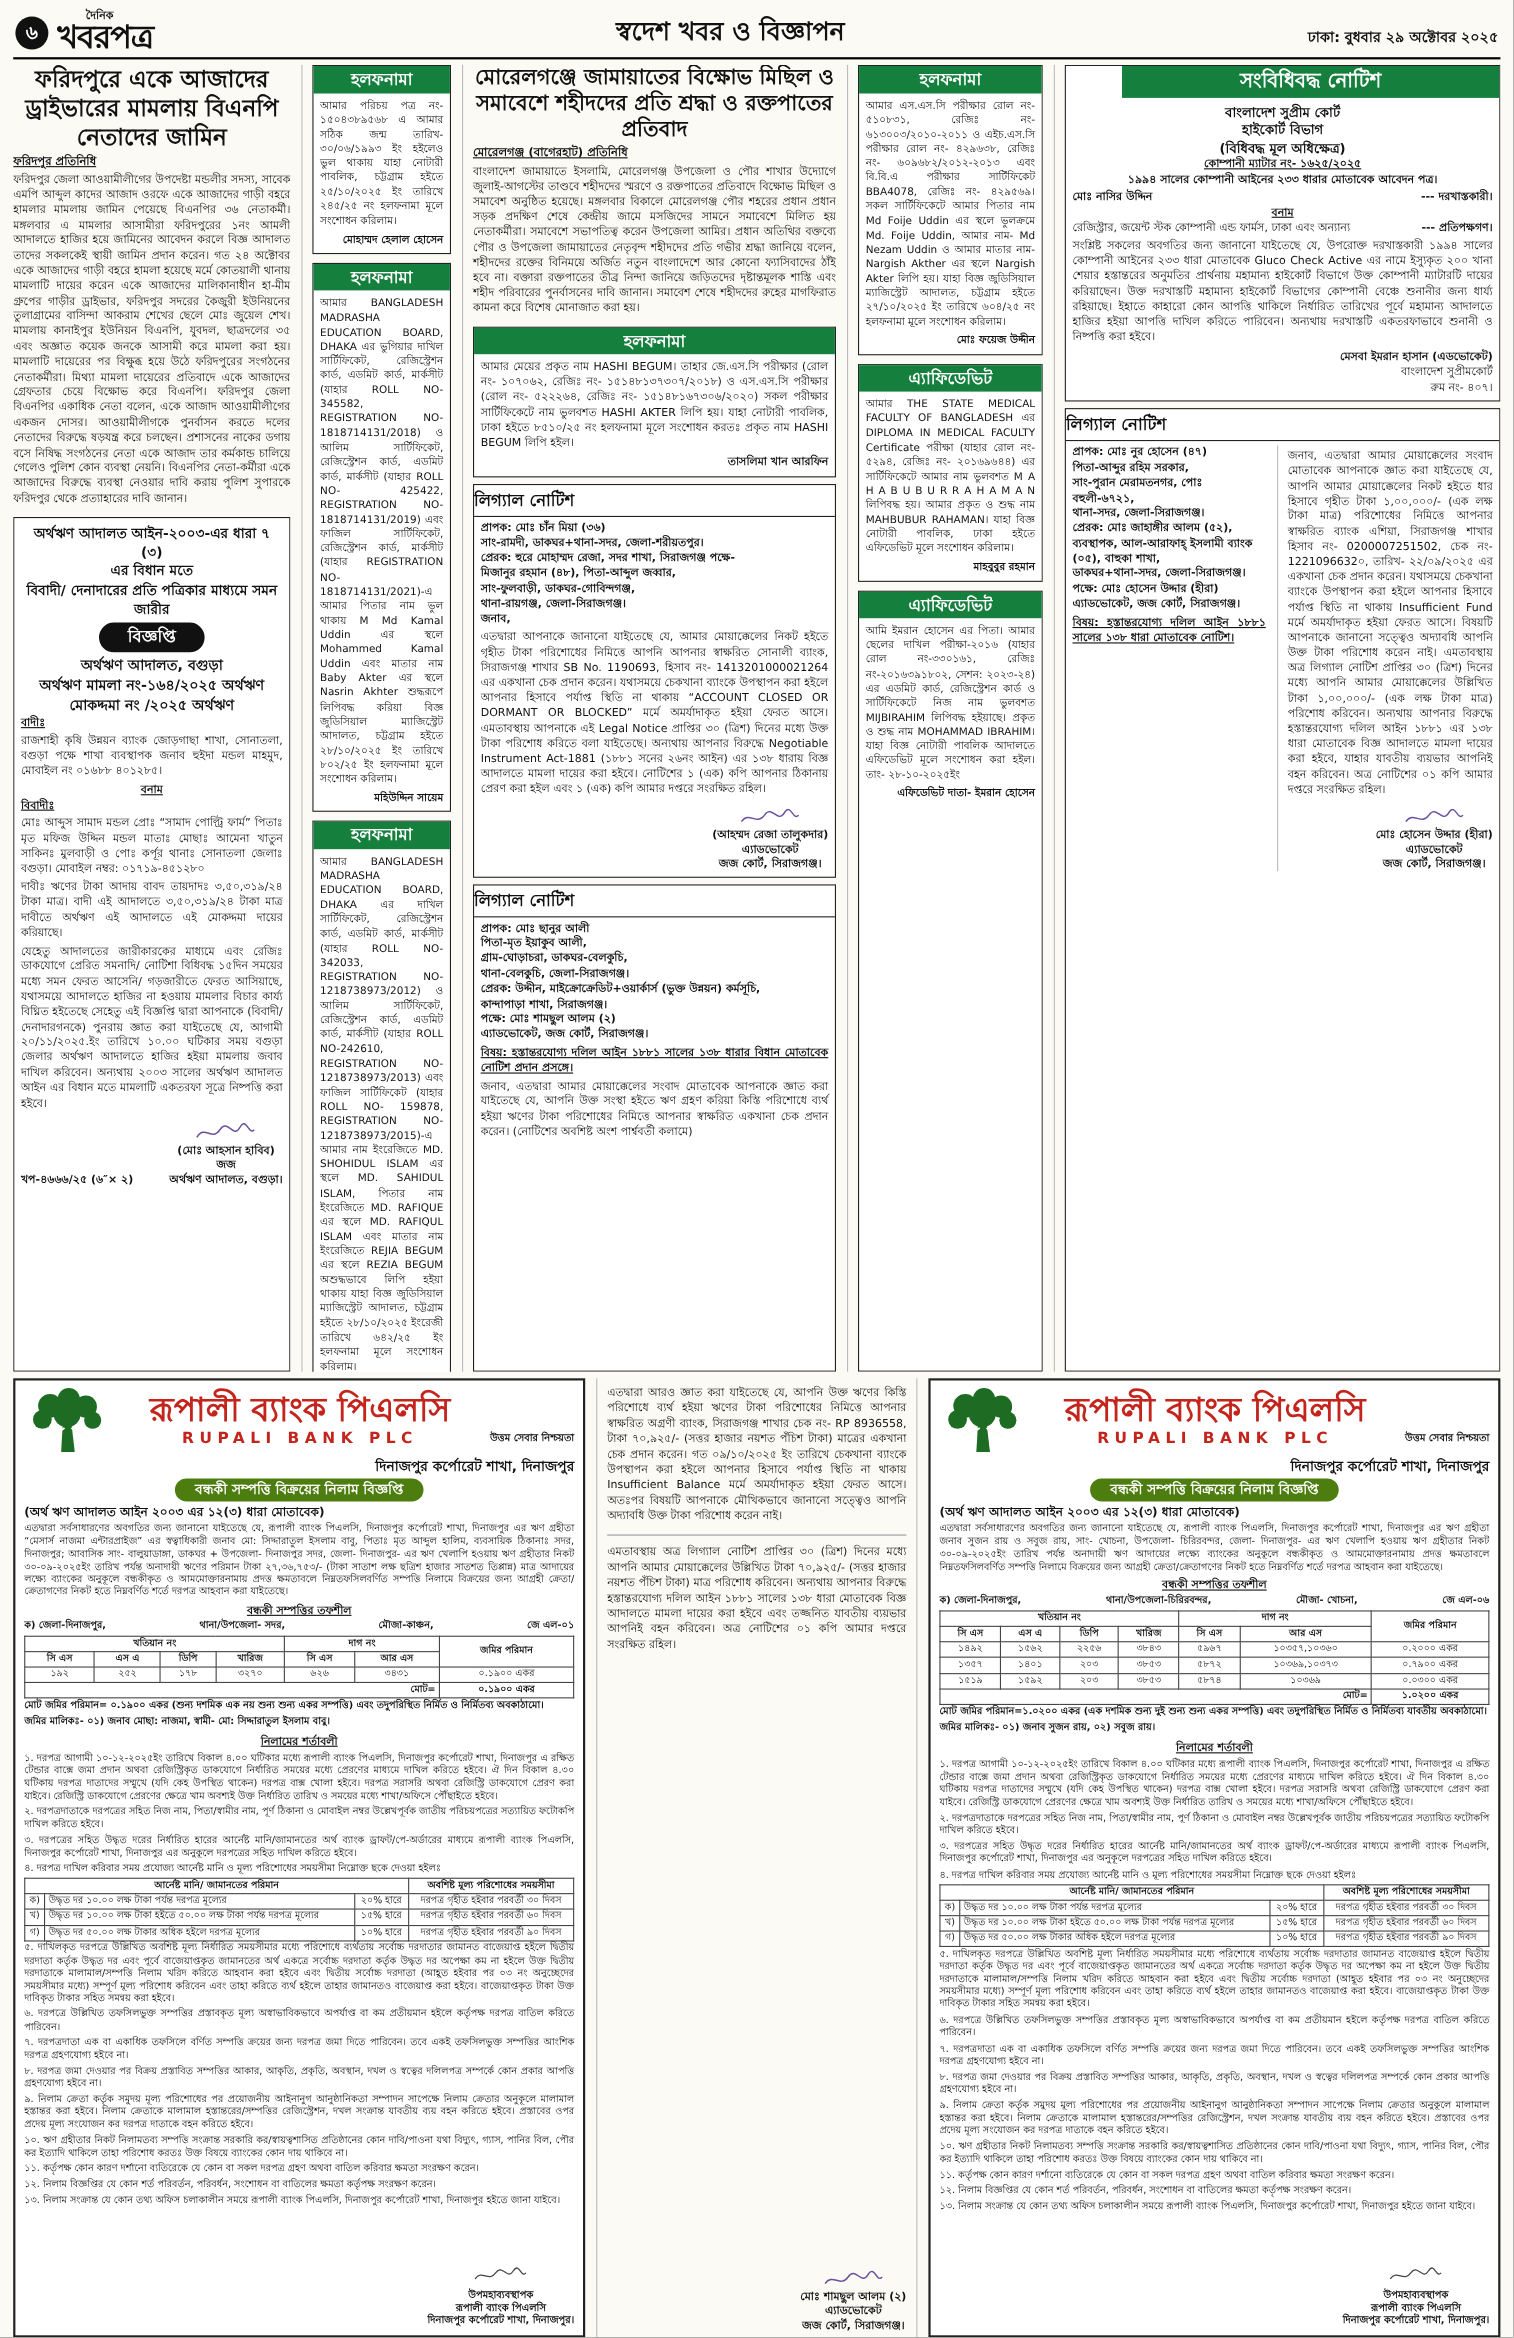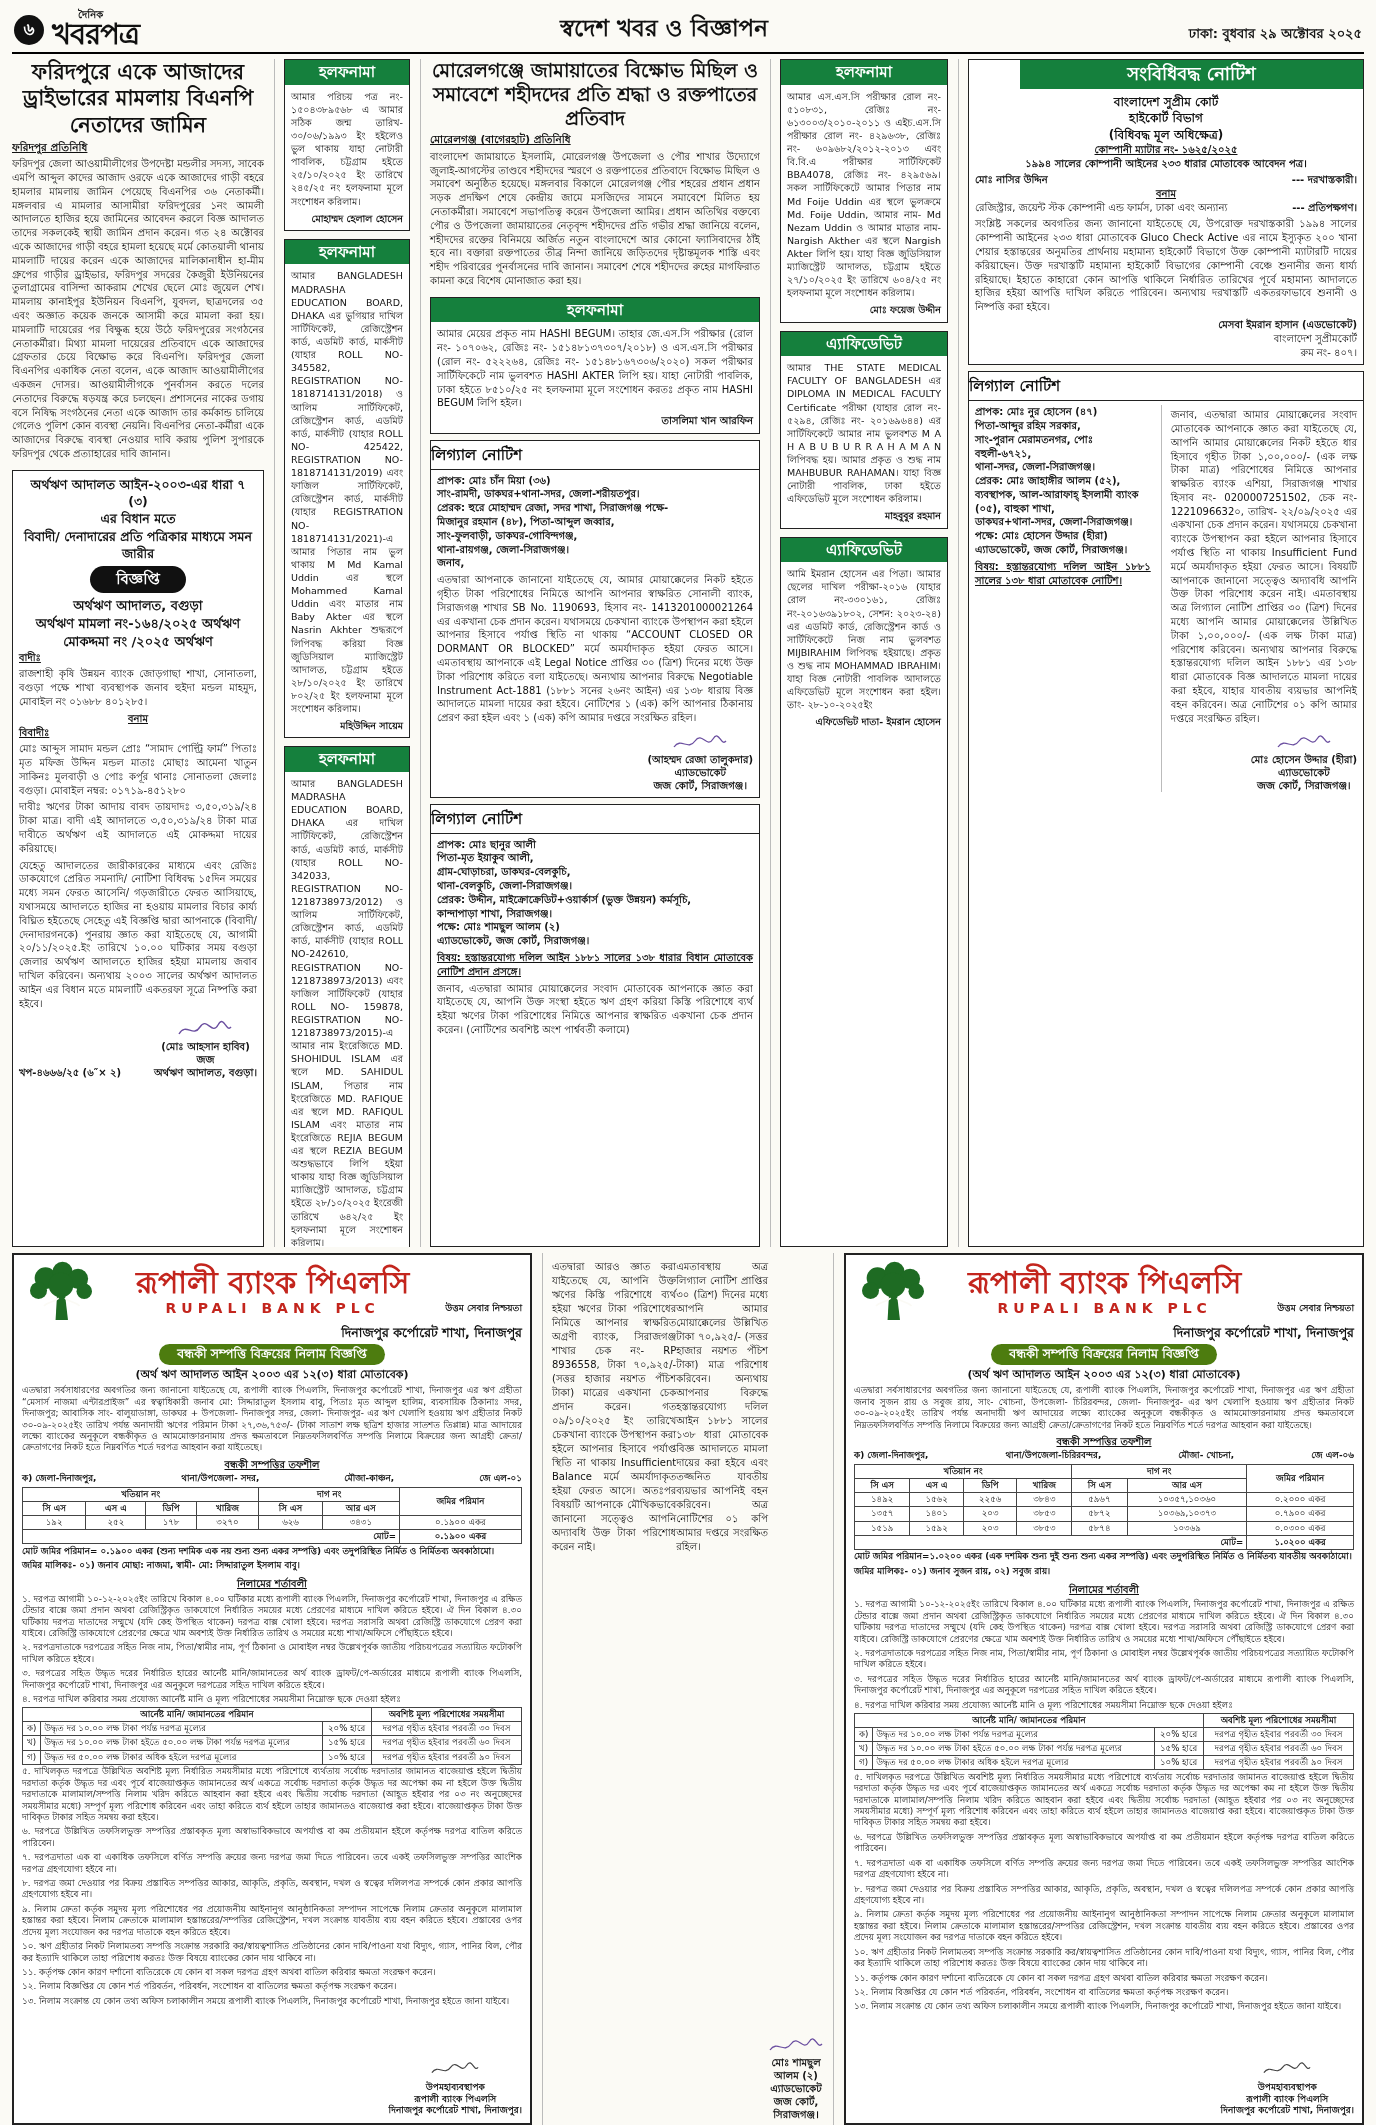--- a/index.html
+++ b/index.html
@@ -45,30 +45,30 @@
   .sigrow{display:flex;justify-content:space-between;align-items:flex-end;margin-top:10px;}
   .sigblock{text-align:center;font-weight:bold;font-size:10px;line-height:1.3;}
   .sigblock svg{display:block;margin:0 auto;}
   .ref{font-size:10px;font-weight:bold;}
   .signoff{text-align:right;font-weight:bold;margin-top:4px;}
   
   .botgrid{display:flex;gap:10px;height:872px;margin-top:6px;}
   .bank{width:520px;flex:none;border:2px solid #222;background:#fff;box-sizing:border-box;
         padding:6px 8px;font-size:8.8px;line-height:1.3;overflow:hidden;display:flex;flex-direction:column;}
   .mid{flex:1;border-left:1px solid #bbb;border-right:1px solid #bbb;padding:4px 9px;font-size:10px;line-height:1.4;
-       overflow:hidden;display:flex;}
+       overflow:hidden;display:flex;flex-direction:column;}
   .bank-head{display:flex;align-items:center;gap:8px;}
   .bank-names{flex:1;text-align:center;}
   .bank-bn{color:#c3251d;font-size:30px;font-weight:900;line-height:1.05;}
   .bank-en{color:#c3251d;font-size:14px;font-weight:bold;letter-spacing:5px;}
   .bank-tag{font-size:9px;font-weight:bold;white-space:nowrap;align-self:flex-end;padding-bottom:8px;}
   .bank-branch{text-align:right;font-weight:bold;font-size:12.5px;margin-top:2px;}
   .bank-pillwrap{text-align:center;margin:3px 0;}
   .bank-pill{display:inline-block;background:#4d7c0f;color:#fff;font-weight:bold;border-radius:12px;padding:2px 18px;font-size:12.5px;}
-  .bank-law{text-align:center;font-weight:bold;font-size:11px;margin-bottom:2px;}
+  .bank-law{text-align:left;font-weight:bold;font-size:11px;margin-bottom:2px;}
   .schedtitle{text-align:center;font-weight:bold;text-decoration:underline;font-size:10px;margin:3px 0 2px;}
   .locality{display:flex;justify-content:space-between;font-weight:bold;margin-bottom:2px;}
   table{border-collapse:collapse;width:100%;font-size:8.6px;}
   .sched th,.sched td,.fee th,.fee td{border:1px solid #444;padding:1px 3px;text-align:center;}
   .fee td.l{text-align:left;}
   .totrow td{font-weight:bold;}
   .condtitle{text-align:center;font-weight:bold;text-decoration:underline;font-size:10px;margin:4px 0 2px;}
   .cond{text-align:justify;margin:1.5px 0;}
   .bank-sig{margin-top:auto;display:flex;justify-content:flex-end;}
   .bank-sigblock{text-align:center;font-weight:bold;font-size:9px;line-height:1.3;}

